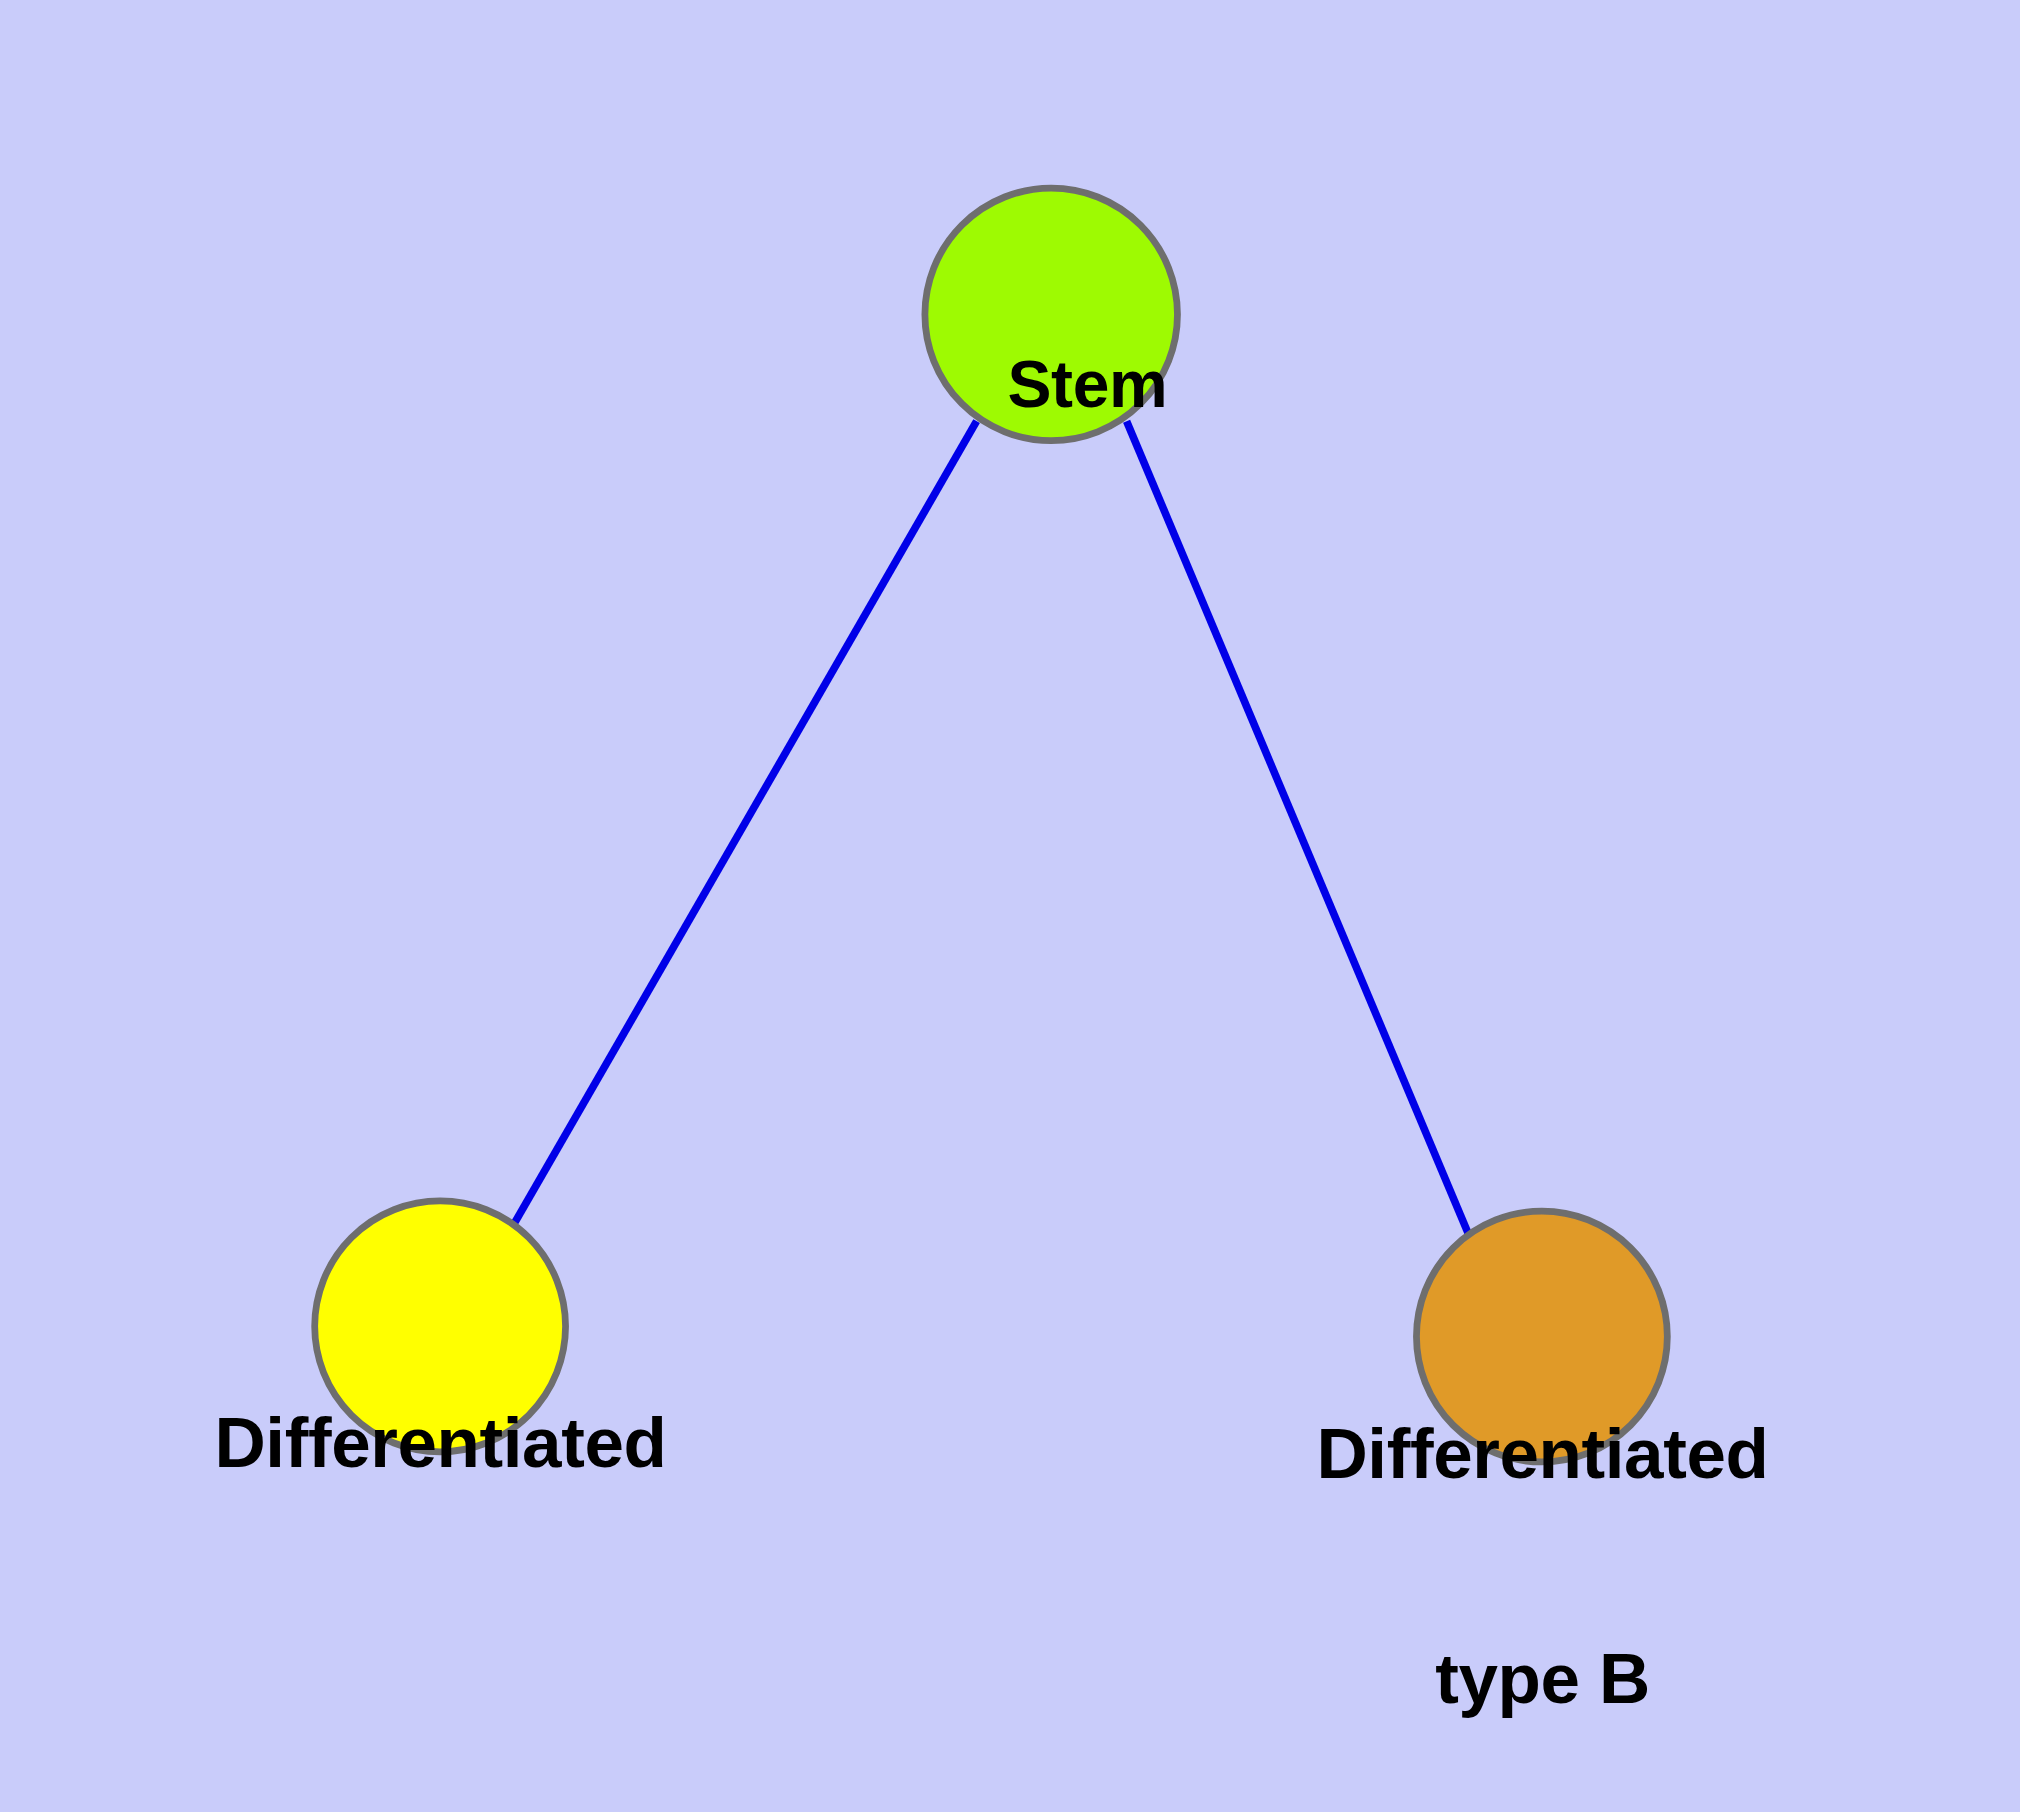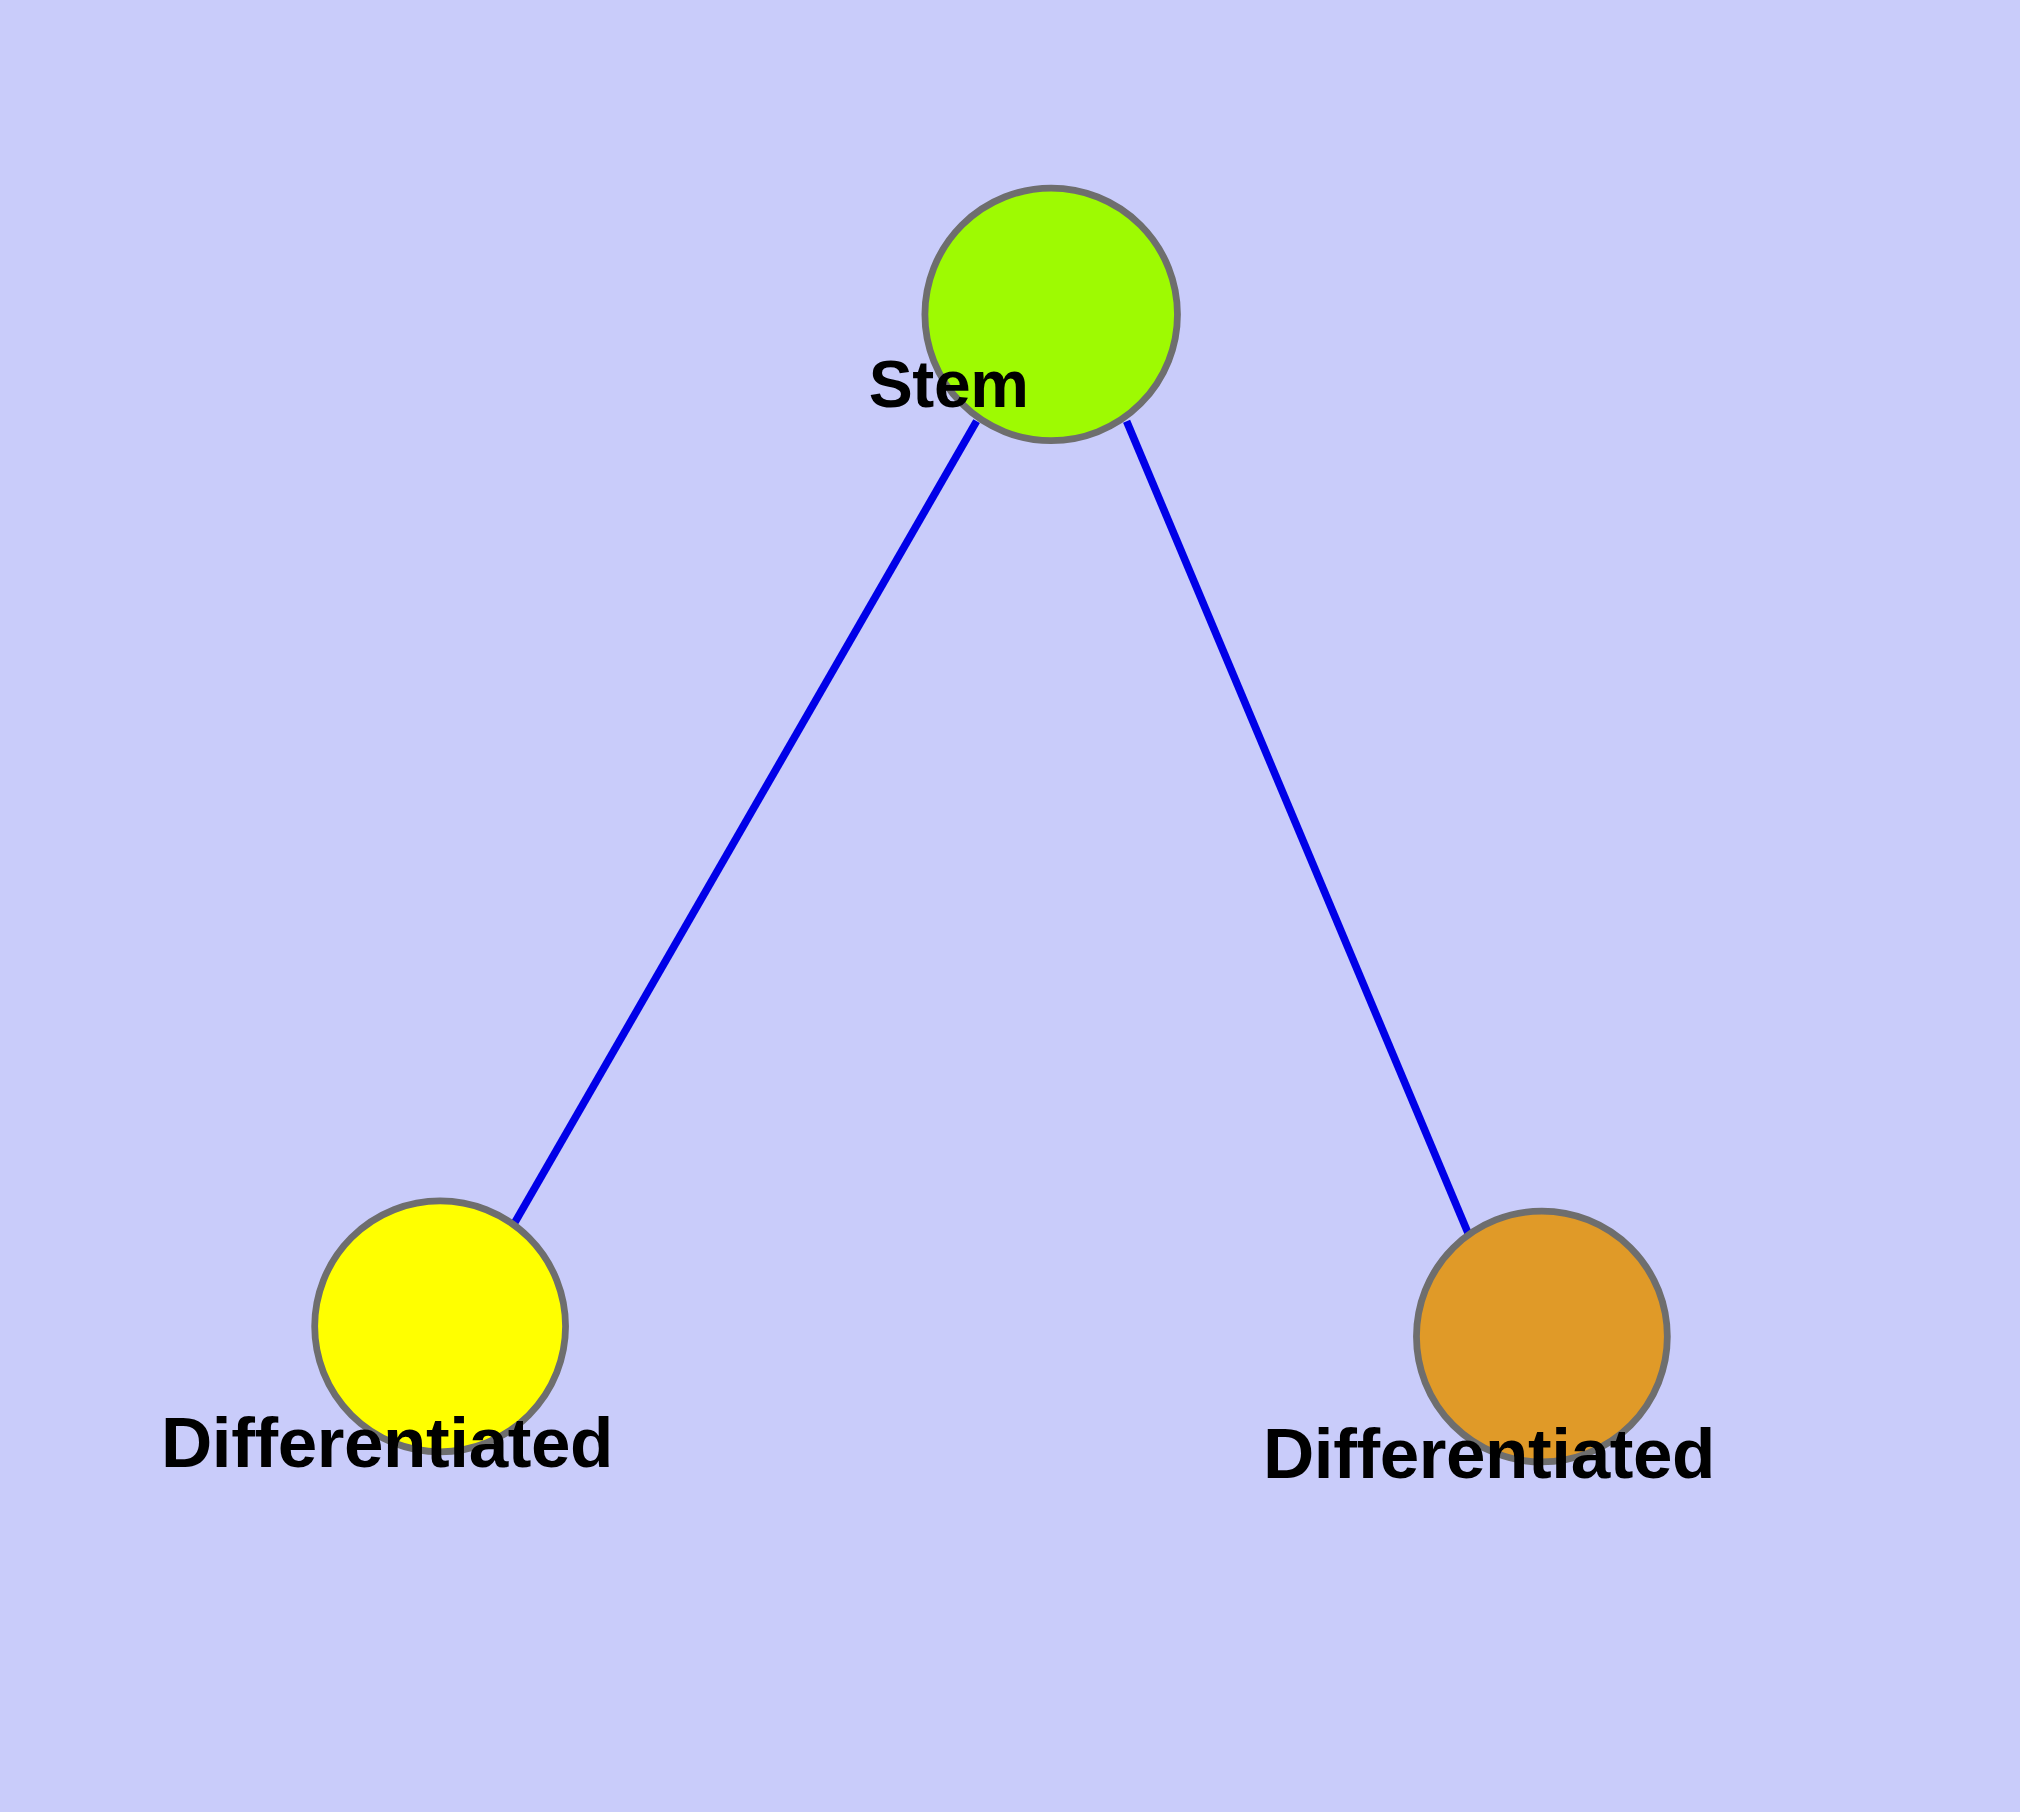--- a/index.html
+++ b/index.html
@@ -19,20 +19,21 @@
   }
   #graph-svg {
     position: absolute;
     top: 0;
     left: 0;
     width: 2021px;
     height: 1812px;
   }
   .node-label {
     position: absolute;
+    text-align: center;
     color: #000000;
     font-weight: bold;
     line-height: 1.06;
     white-space: pre;
     pointer-events: none;
     letter-spacing: -0.4px;
   }
   #label-stem {
     font-size: 66px;
     left: 797px;
@@ -72,16 +73,17 @@
   <div class="node-label" id="label-stem">
     <span>Stem</span>
   </div>
 
   <div class="node-label" id="label-diffA">
     <div>Differentiated</div>
   </div>
 
   <div class="node-label" id="label-diffB">
     <div>Differentiated</div>
+    <div>type B</div>
   </div>
 
 </div>
 
 
 </body></html>

